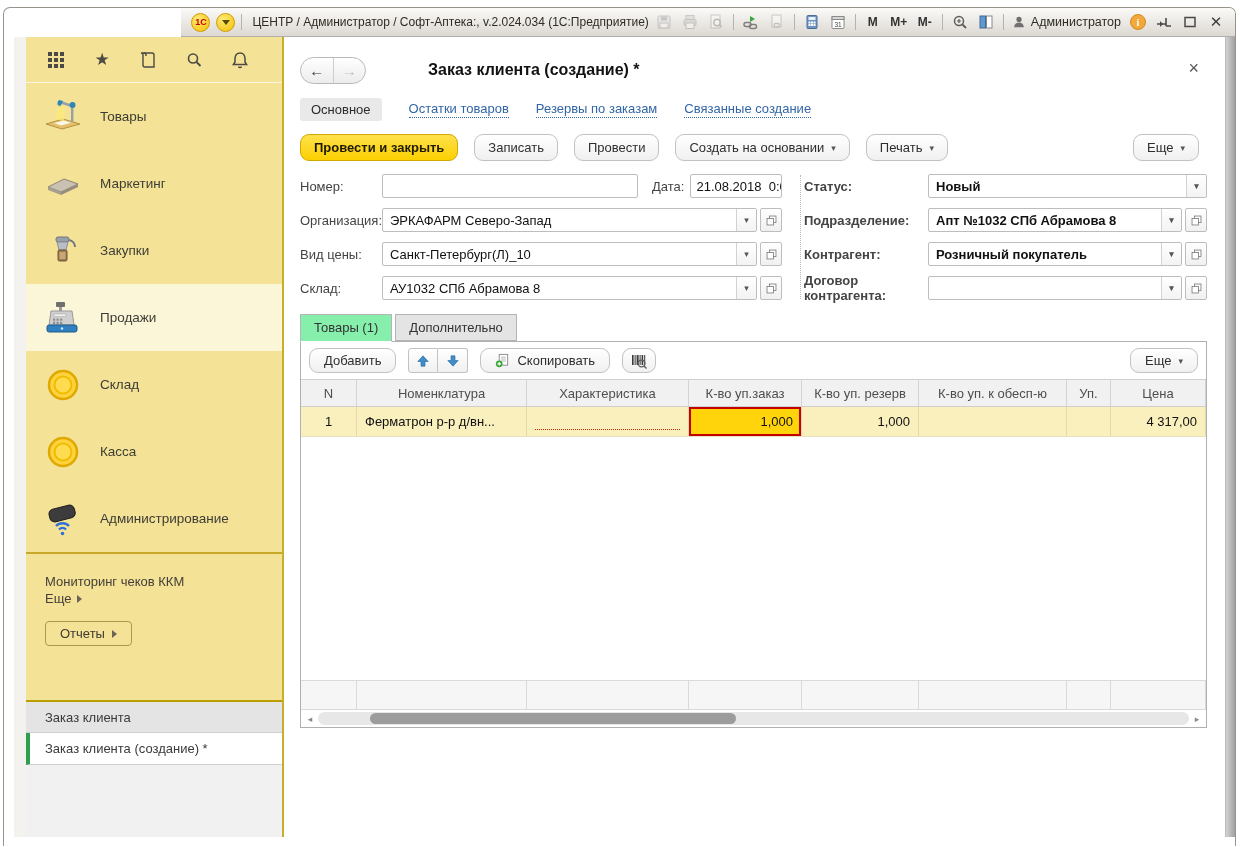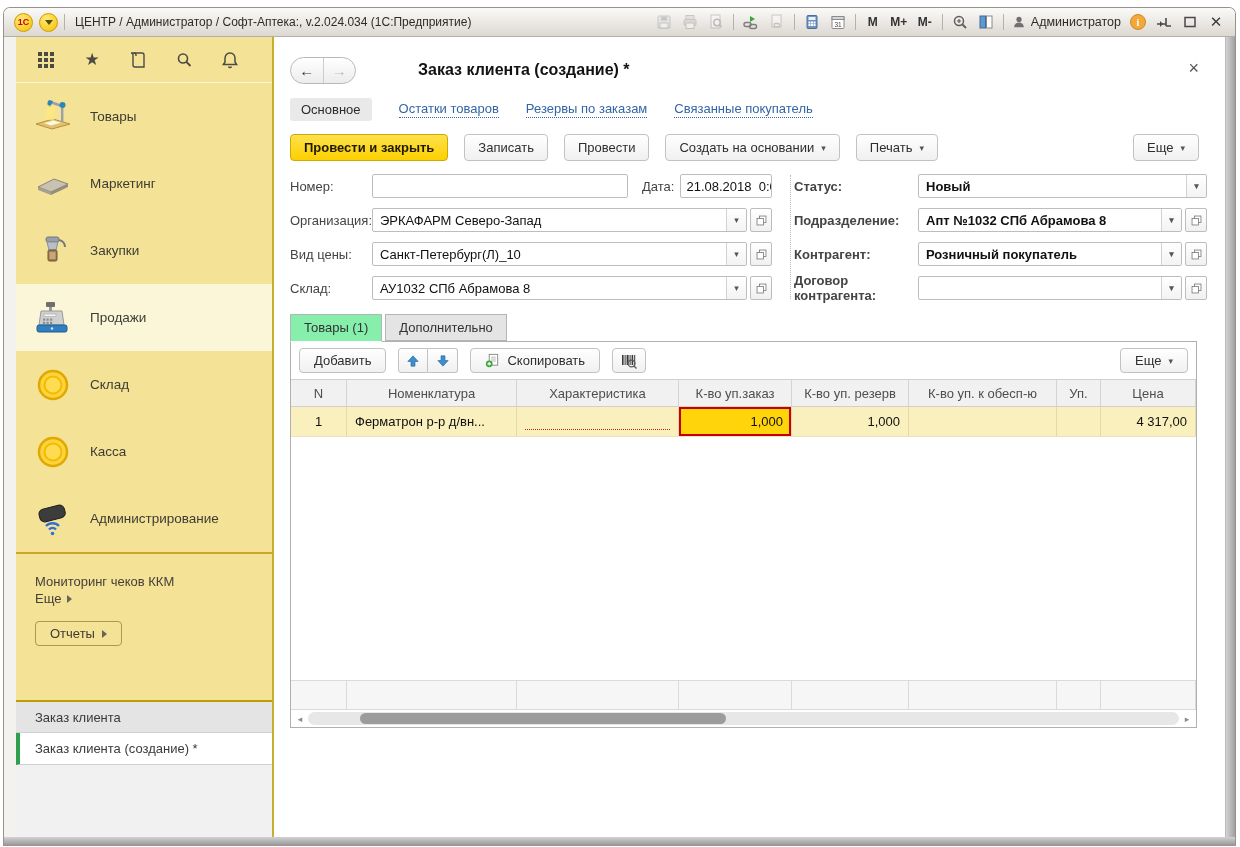--- a/index.html
+++ b/index.html
@@ -1,21 +1,21 @@
 <!DOCTYPE html>
 <html><head>
 <meta charset="utf-8">
 <style>
   * { box-sizing: border-box; margin:0; padding:0; }
   html,body { width:1240px; height:847px; overflow:hidden; background:#fff;
     font-family:"Liberation Sans", sans-serif; font-size:13px; color:#333; }
 
   .window { position:absolute; left:3px; top:7px; width:1233px; height:839px;
     border:1px solid #97938b; border-bottom:none; border-radius:7px 7px 0 0;
-    background:#fff; display:flex; flex-direction:column; overflow:hidden; }
+    background:#fff; display:flex; flex-direction:column; overflow:hidden;align-items:flex-end; }
 
   
   .titlebar { height:29px; flex:0 0 29px; background:linear-gradient(#fbfaf8,#dcd8d2);
     border-bottom:1px solid #b3afa8; display:flex; align-items:center; padding:0 10px; gap:6px; }
   .logo-circle { width:19px; height:19px; border-radius:50%; flex:0 0 19px;
     background:radial-gradient(circle at 35% 30%, #ffe97a, #f4c100);
     border:1px solid #d09a00; display:flex; align-items:center; justify-content:center; }
   .logo-circle.l1c { color:#cc0000; font-weight:bold; font-size:9px; }
   .logo-circle .tri { width:0; height:0; border-left:4px solid transparent;
     border-right:4px solid transparent; border-top:5px solid #5a4a00; }
@@ -67,21 +67,21 @@
   .nav-back { border-right:1px solid #cdcdcd; color:#333; }
   .nav-fwd { color:#bdbdbd; }
   .doc-title { font-size:16px; font-weight:bold; color:#121212; margin-left:62px; white-space:nowrap; }
   .doc-close { position:absolute; right:26px; top:22px; font-size:18px; color:#555; cursor:pointer; line-height:1; }
 
   .doc-tabs { display:flex; align-items:center; gap:27px; margin-top:13px; height:24px; }
   .tab-current { background:#e9e9e9; border-radius:3px; padding:4px 11px; color:#2b2b2b; cursor:pointer; }
   .tab-link { color:#3366A6; border-bottom:1px dotted #3366A6; padding-bottom:1px; cursor:pointer; }
 
   .cmd-row { display:flex; align-items:center; gap:16px; margin-top:13px; height:27px; }
-  .btn { height:27px; padding:0 13px; border:1px solid #c2c2c2; border-radius:4px;
+  .btn { height:27px; padding:0 13px; border:1px solid #c2c2c2; border-radius:9px;
     background:linear-gradient(#ffffff,#f0f0f0); font-size:13px; color:#2e2e2e;
     display:inline-flex; align-items:center; gap:7px; cursor:pointer; font-family:inherit; white-space:nowrap; }
   .btn-primary { background:linear-gradient(#ffe14d,#fcd000); border-color:#cfa800; font-weight:bold; color:#1e1a00; }
   .caret { font-size:9px; color:#555; }
   .cmd-more { margin-left:auto; margin-right:8px; }
 
   
   .form-cols { margin-top:12px; position:relative; }
   .form-cols::before { content:""; position:absolute; left:500px; top:2px; bottom:2px; border-left:1px dotted #b9b9b9; }
   .f-row { display:flex; align-items:center; height:26px; margin-bottom:8px; }
@@ -422,21 +422,21 @@
           <span class="nav-half nav-back">←</span>
           <span class="nav-half nav-fwd">→</span>
         </div>
         <h1 class="doc-title">Заказ клиента (создание) *</h1>
       </div>
 
       <div class="doc-tabs">
         <span class="tab-current">Основное</span>
         <span class="tab-link">Остатки товаров</span>
         <span class="tab-link">Резервы по заказам</span>
-        <span class="tab-link">Связанные покупатель</span>
+        <span class="tab-link">Связанные создание</span>
       </div>
 
       <div class="cmd-row">
         <button class="btn btn-primary">
           <span>Провести и закрыть</span>
         </button>
         <button class="btn">
           <span>Записать</span>
         </button>
         <button class="btn">

